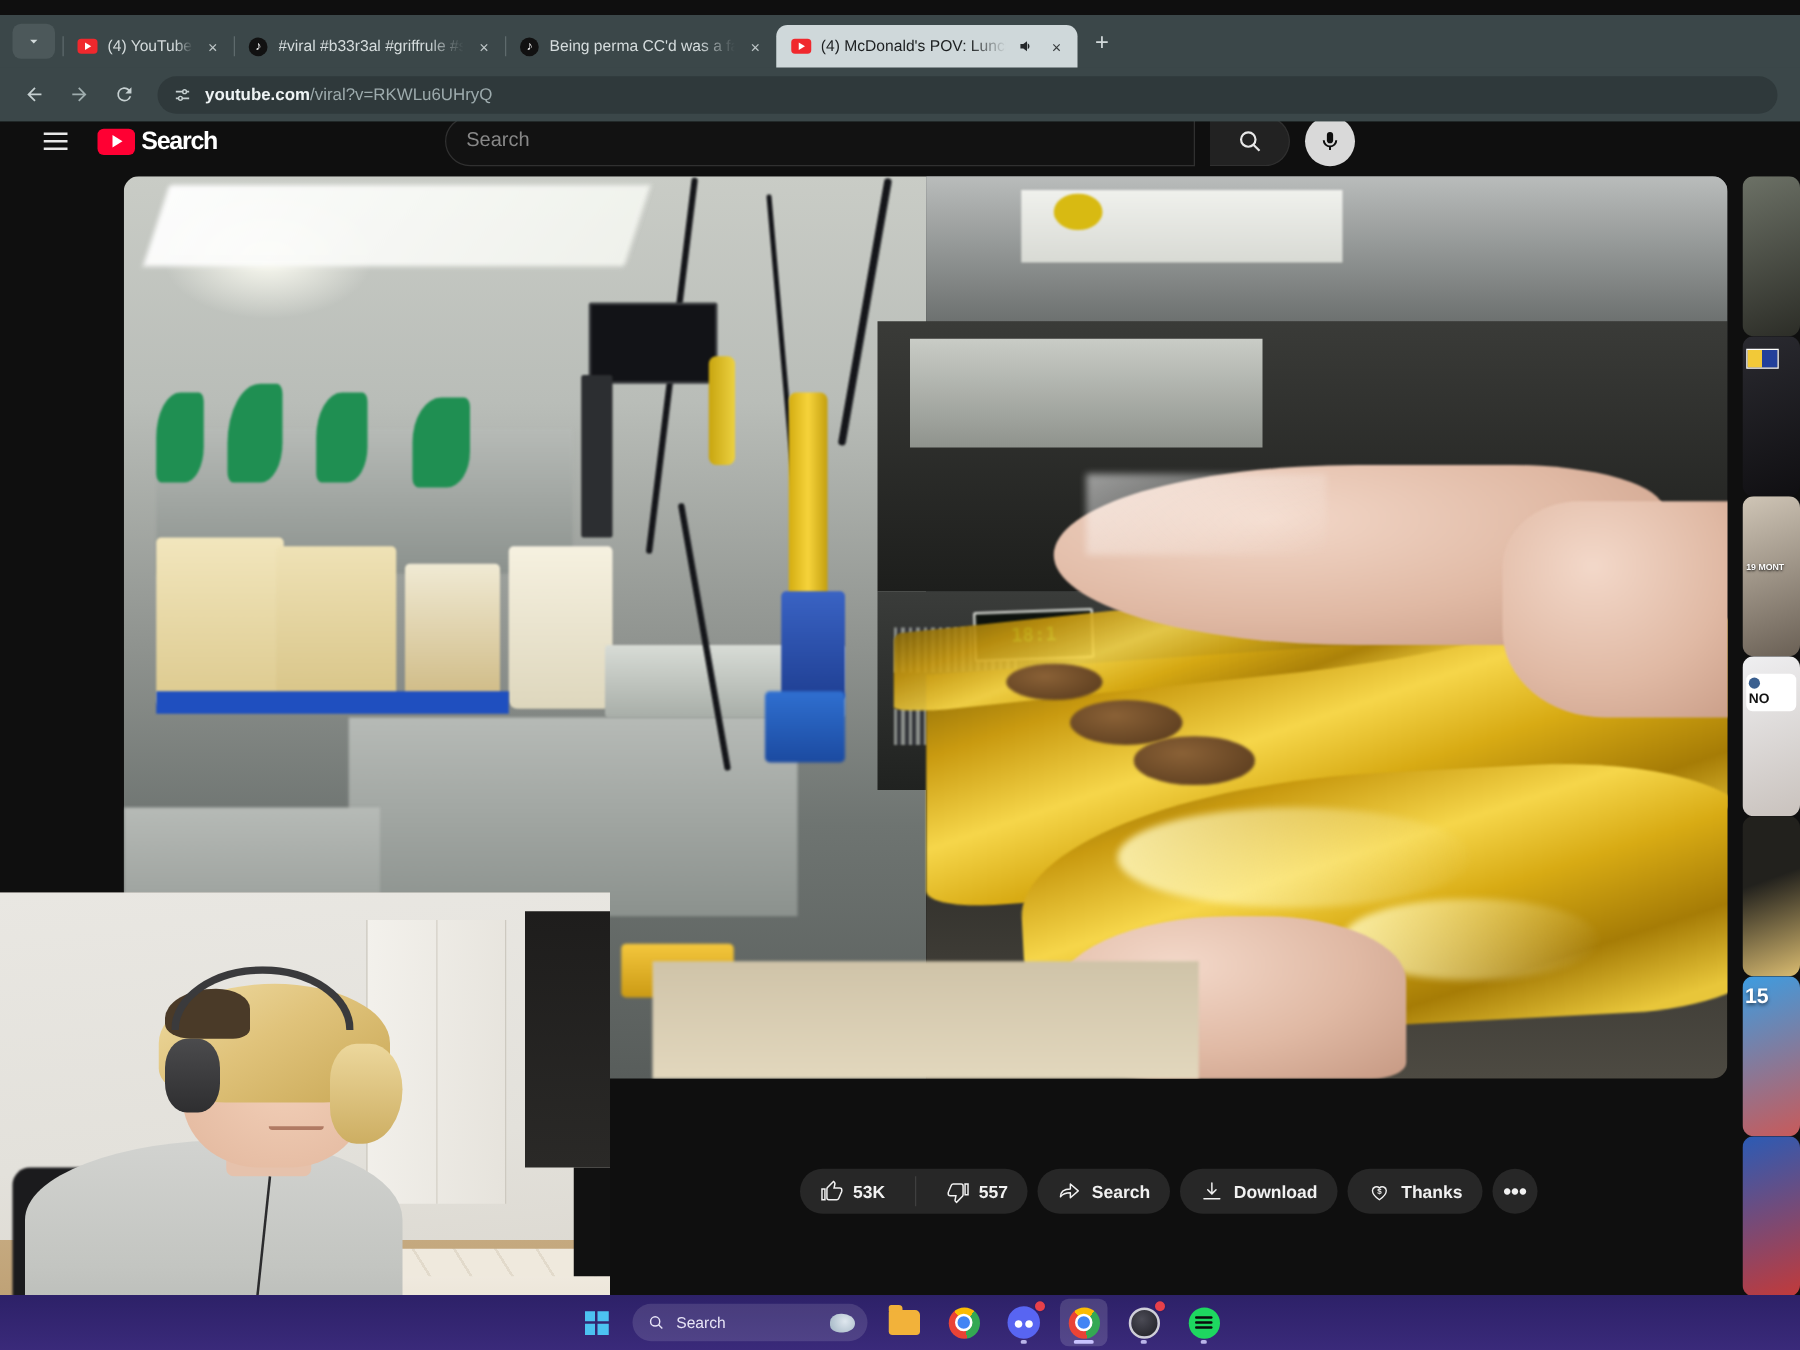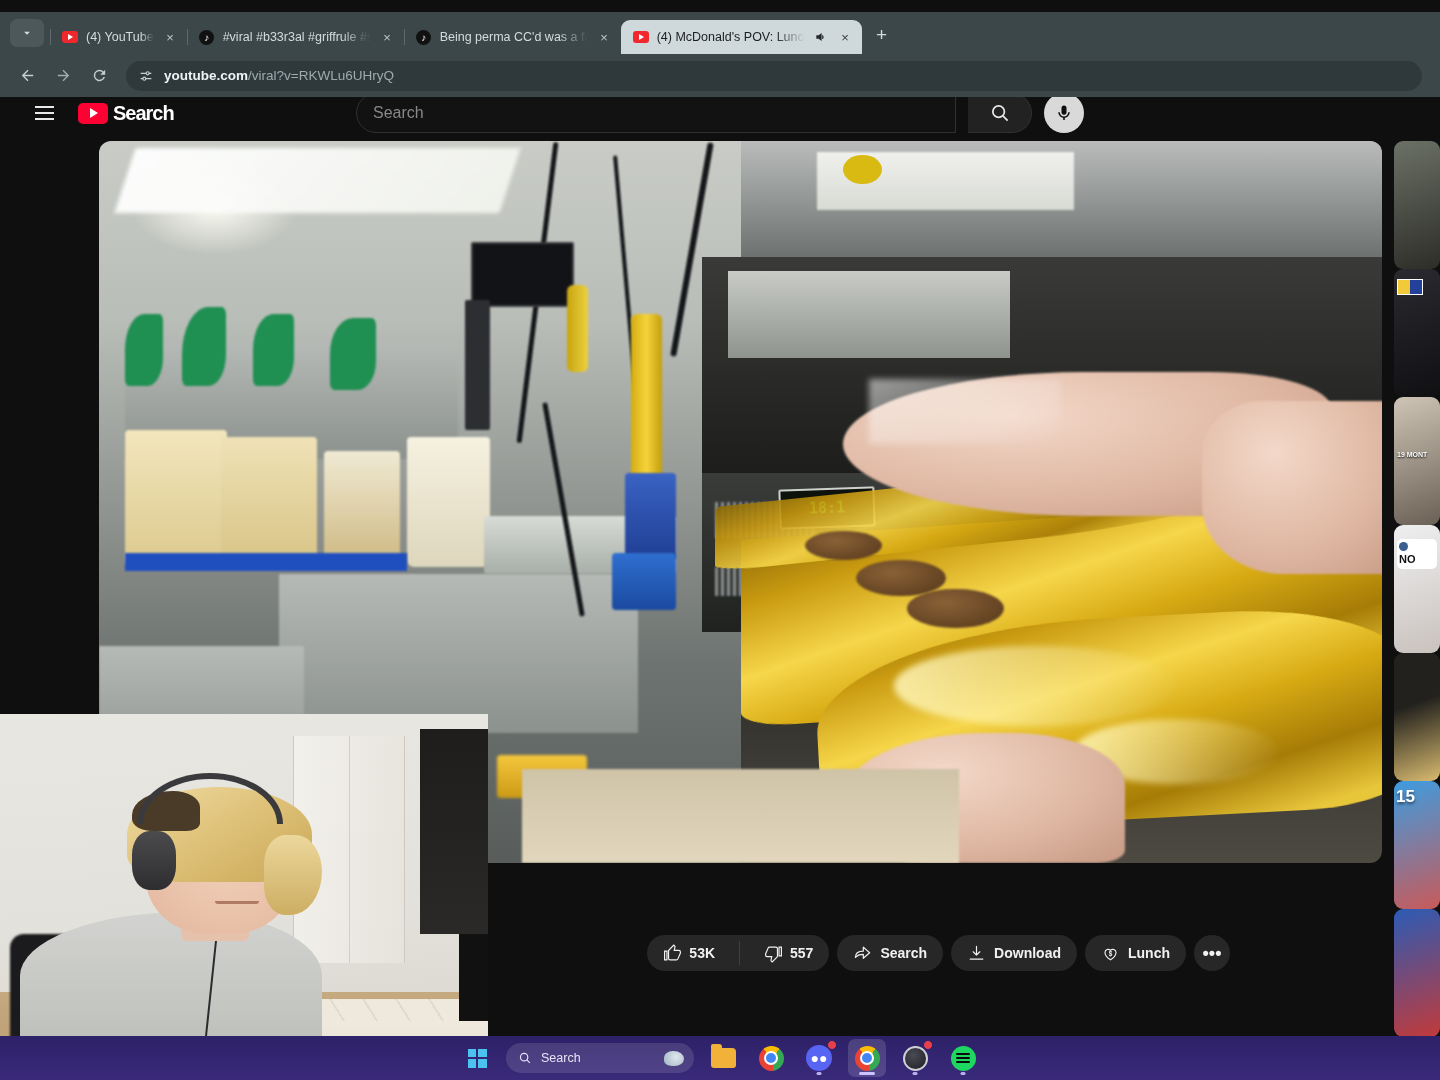--- a/index.html
+++ b/index.html
@@ -657,21 +657,21 @@
                 <path d="M12 3v11m0 0l-4.2-4.2M12 14l4.2-4.2M4 19h16" fill="none" stroke="#f1f1f1" stroke-width="1.5" stroke-linecap="round"></path>
               </svg>
               <span>Download</span>
             </div>
 
             <div class="pill">
               <svg width="19" height="19" viewBox="0 0 24 24">
                 <path d="M12 20s-7-4.6-7-9.3A4.1 4.1 0 0112 8a4.1 4.1 0 017 2.7C19 15.4 12 20 12 20z" fill="none" stroke="#f1f1f1" stroke-width="1.4"></path>
                 <text x="12" y="14.6" font-size="8" fill="#f1f1f1" text-anchor="middle" font-family="Liberation Sans, sans-serif">$</text>
               </svg>
-              <span>Lunch</span>
+              <span>Thanks</span>
             </div>
 
             <div class="pill round">
               <span>•••</span>
             </div>
           </div>
 
         </div>
       </div>
 

